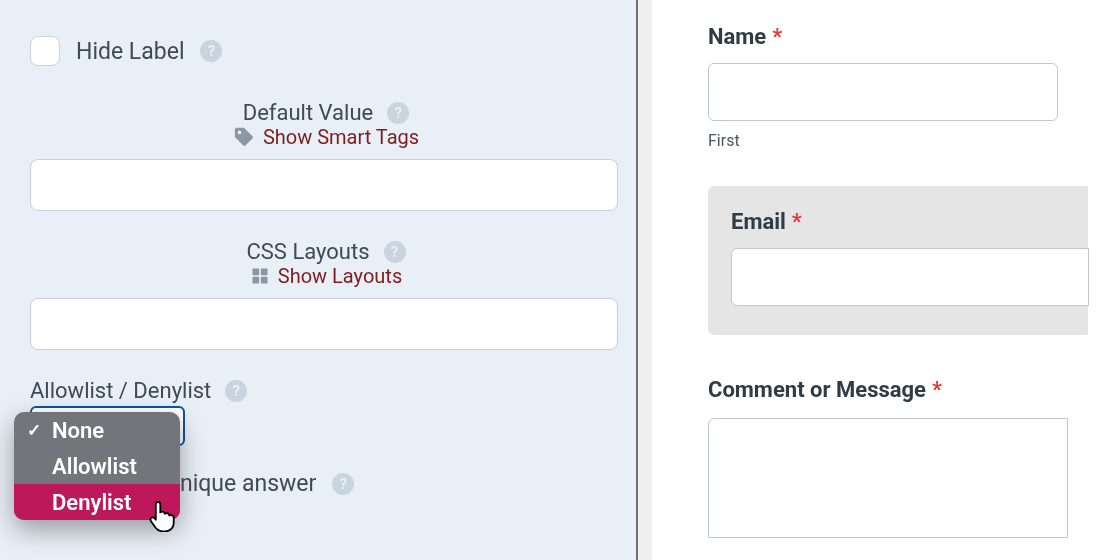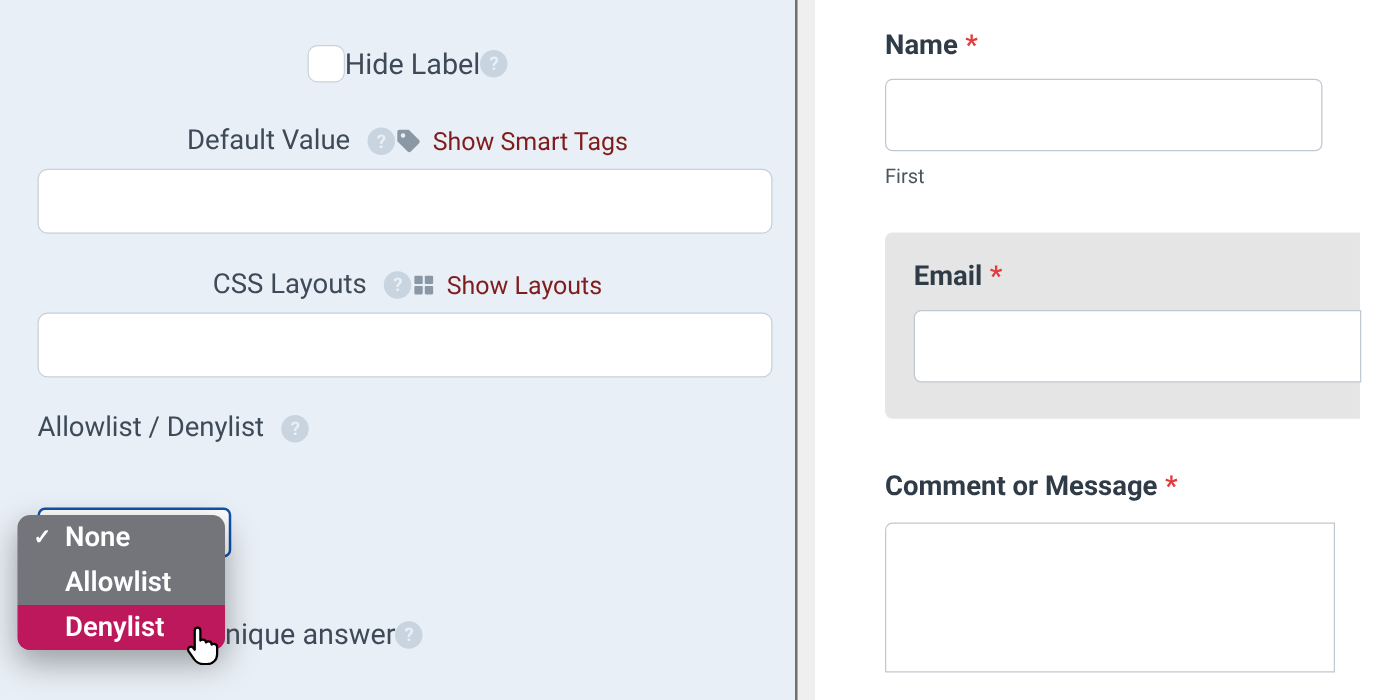--- a/index.html
+++ b/index.html
@@ -5,30 +5,30 @@
     * { box-sizing:border-box; margin:0; padding:0; }
     html,body { width:1116px; height:560px; font-family:-apple-system,BlinkMacSystemFont,"Segoe UI",Roboto,Arial,sans-serif; overflow:hidden; }
     body { display:flex; }
 
     
     .settings-panel { width:652px; height:560px; background:#e9eff6; padding:20px 30px 0 30px; position:relative; }
     .scrollbar-gutter { position:absolute; right:0; top:0; bottom:0; width:16px; background:#efefef; }
     .scrollbar-gutter::before { content:""; position:absolute; left:0; top:0; bottom:0; width:2px; background:#6f6f6f; }
 
     .row { margin-bottom:28px; }
-    .row-head { display:flex; align-items:center; justify-content:center; margin-bottom:10px; }
+    .row-head { display:flex; align-items:center; justify-content:center; margin-bottom:10px;flex-direction:column; }
     .row-label-group { display:flex; align-items:center; gap:14px; }
     .label { font-size:22px; color:#3e4a57; font-weight:400; }
     .help { width:22px; height:22px; border-radius:50%; background:#c8d4e0; display:flex; align-items:center; justify-content:center; font-weight:700; font-size:15px; color:#e9eff6; }
 
     .hint-link { display:flex; align-items:center; gap:8px; color:#7f1d1d; font-size:20px; cursor:pointer; }
     .hint-icon svg { display:block; }
 
     
-    .check-row { display:flex; align-items:center; margin:16px 0 34px 0;justify-content:center; }
+    .check-row { display:flex; align-items:center; gap:16px; margin:16px 0 34px 0; }
     .checkbox { width:30px; height:30px; border-radius:8px; border:1px solid #c9d2dd; background:#fff; cursor:pointer; }
     .check-label { font-size:23px; color:#3e4a57; }
 
     .text-input { width:588px; height:52px; border:1px solid #c6cfda; border-radius:8px; background:#fff; font-size:18px; padding:0 14px; outline:none; }
 
     
     .simple-label-row { display:flex; align-items:center; gap:14px; margin-bottom:12px; }
 
     
     .select-underlay { width:155px; height:40px; border:2px solid #1152a8; border-radius:6px; background:#fff; position:absolute; left:30px; top:406px; }
@@ -40,21 +40,21 @@
     .dd-item.selected {}
     .dd-item.highlight { background:#be185d; }
     .dd-item.highlight .dd-check { visibility:hidden; }
     .dd-item.plain .dd-check { visibility:hidden; }
 
     
     .cursor { position:absolute; left:148px; top:498px; pointer-events:none; }
     .cursor svg { display:block; }
 
     
-    .unique-row { position:absolute; left:180px; top:494px; display:flex; align-items:center; gap:0; }
+    .unique-row { position:absolute; left:180px; top:470px; display:flex; align-items:center; gap:16px; }
 
     
     .preview-panel { flex:1; height:560px; background:#fff; padding:0 0 12px 56px; position:relative; overflow:hidden; }
 
     .field-block { margin-top:24px; }
     .field-label { font-size:22px; font-weight:700; color:#2f3b47; display:flex; gap:6px; align-items:baseline; }
     .req-star { color:#e23b3b; font-weight:700; }
     .preview-input { width:350px; height:58px; border:1px solid #c0c8d1; border-radius:6px; background:#fff; margin-top:14px; }
     .sublabel { font-size:16px; color:#4a5560; margin-top:10px; }
 

